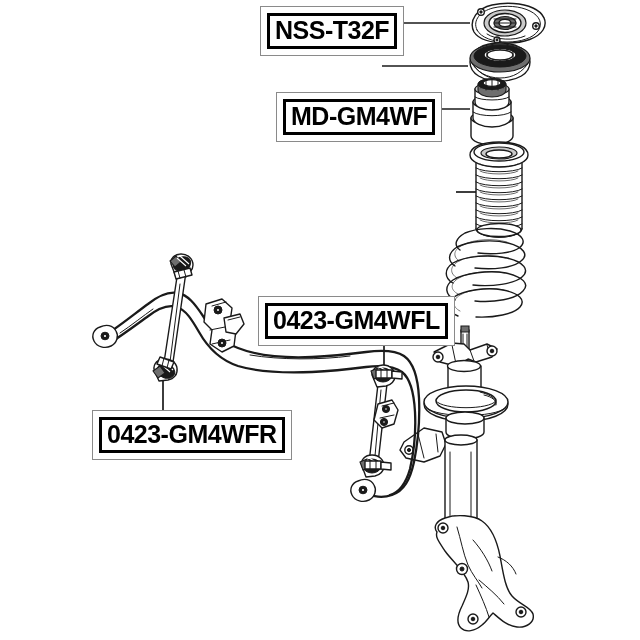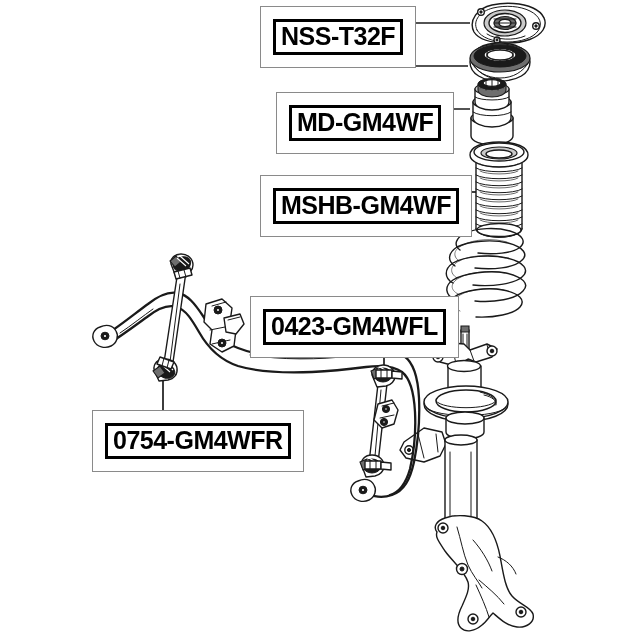--- a/index.html
+++ b/index.html
@@ -21,21 +21,21 @@
     top: 0;
     width: 640px;
     height: 640px;
   }
   
   .label-box {
     position: absolute;
     box-sizing: border-box;
     background: #ffffff;
     border: 1px solid #8a8a8a;
-    padding: 12px;
+    padding: 6px;
     white-space: nowrap;
     z-index: 10;
   }
   .label-inner {
     box-sizing: border-box;
     border: 3px solid #000000;
     background: #ffffff;
     padding: 1px 5px 2px 5px;
     font-family: "Liberation Sans", sans-serif;
     font-weight: bold;
@@ -392,25 +392,22 @@
 
   <div class="label-box" style="left:260px; top:6px;">
     <div class="label-inner">NSS-T32F</div>
   </div>
 
 
   <div class="label-box" style="left:260px; top:92px;margin-left:16px;">
     <div class="label-inner">MD-GM4WF</div>
   </div>
 
-  <div class="label-box" style="left:260px; top:175px;">
-    <div class="label-inner">MSHB-GM4WF</div>
-  </div>
-
-  <div class="label-box" style="left:250px; top:296px;">
+
+  <div class="label-box" style="left:258px; top:296px;">
     <div class="label-inner">0423-GM4WFL</div>
   </div>
 
   <div class="label-box" style="left:92px; top:410px;">
-    <div class="label-inner">0754-GM4WFR</div>
+    <div class="label-inner">0423-GM4WFR</div>
   </div>
 
 </div>
 
 </body></html>

